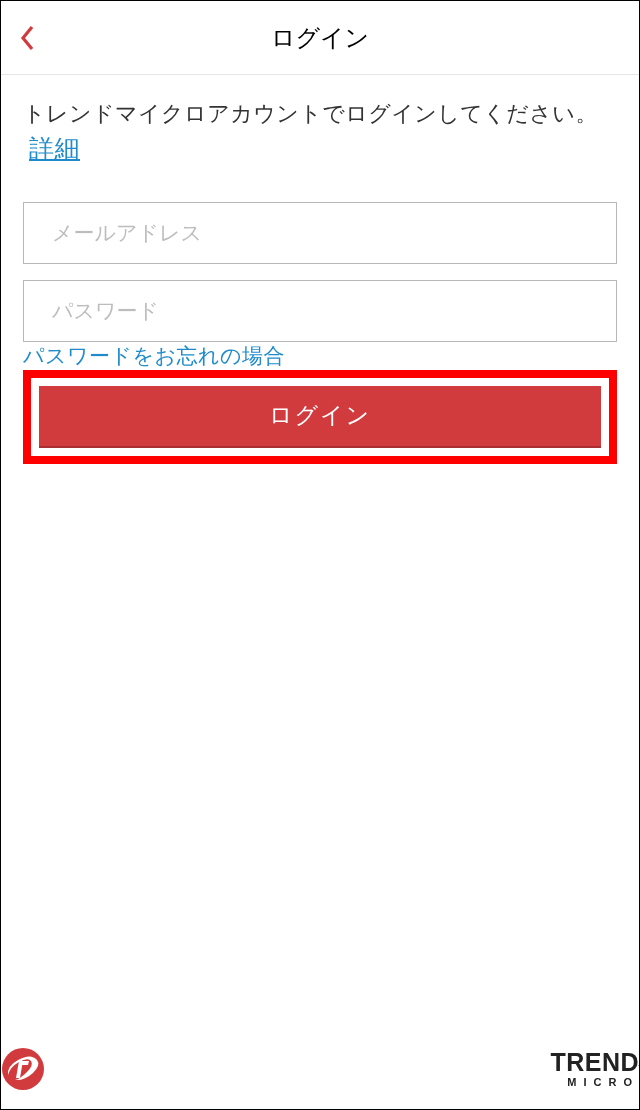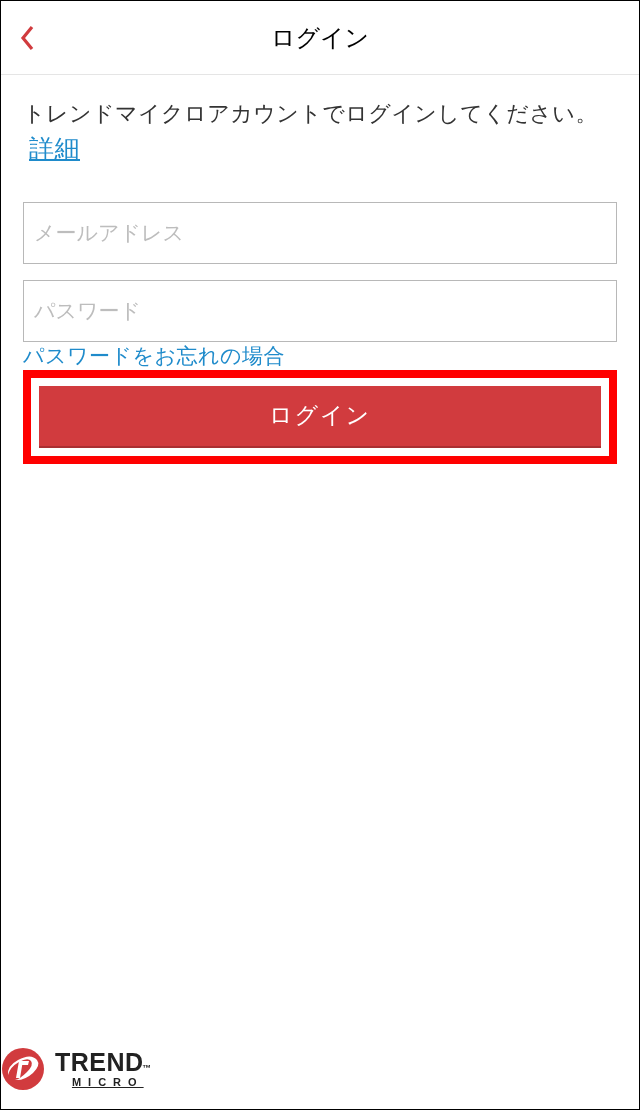--- a/index.html
+++ b/index.html
@@ -52,21 +52,21 @@
       font-size: 25px;
       text-decoration: underline;
       cursor: pointer;
       margin-left: 6px;
     }
     .input-field {
       width: 100%;
       height: 62px;
       border: 1px solid #b8b8b8;
       margin-top: 34px;
-      padding: 0 10px;
+      padding: 0 28px;
       font-size: 21px;
       color: #333;
       background: #fff;
       outline: none;
     }
     .input-field::placeholder { color: #bdbdbd; }
     .input-field.second { margin-top: 16px; }
     .forgot-link {
       display: inline-block;
       color: #1f8bcb;
@@ -87,21 +87,21 @@
       border-bottom: 2px solid #aa2f32;
       color: #fff;
       font-size: 23px;
       letter-spacing: 2px;
       cursor: pointer;
     }
     .footer {
       height: 80px;
       display: flex;
       align-items: center;
-      justify-content: flex-start;
+      justify-content: space-between;
       gap: 10px;
     }
     .logo-circle {
       width: 44px;
       height: 44px;
     }
     .brand-text {
       display: flex;
       flex-direction: column;
       line-height: 1;
@@ -121,21 +121,20 @@
       bottom: 2px;
     }
     .brand-bottom {
       font-size: 11px;
       font-weight: 700;
       color: #222;
       letter-spacing: 7px;
       text-align: right;
       font-family: Arial, sans-serif;
       margin-top: 2px;
-      text-decoration: underline;
     }
   </style>
 </head>
 <body>
 
 <div class="header">
   <div class="back-btn">
     <svg width="16" height="28" viewBox="0 0 16 28">
       <path d="M 13 3 L 4 14 L 13 25" stroke="#d13b3e" stroke-width="3.2" fill="none" stroke-linecap="butt" stroke-linejoin="miter"></path>
     </svg>

